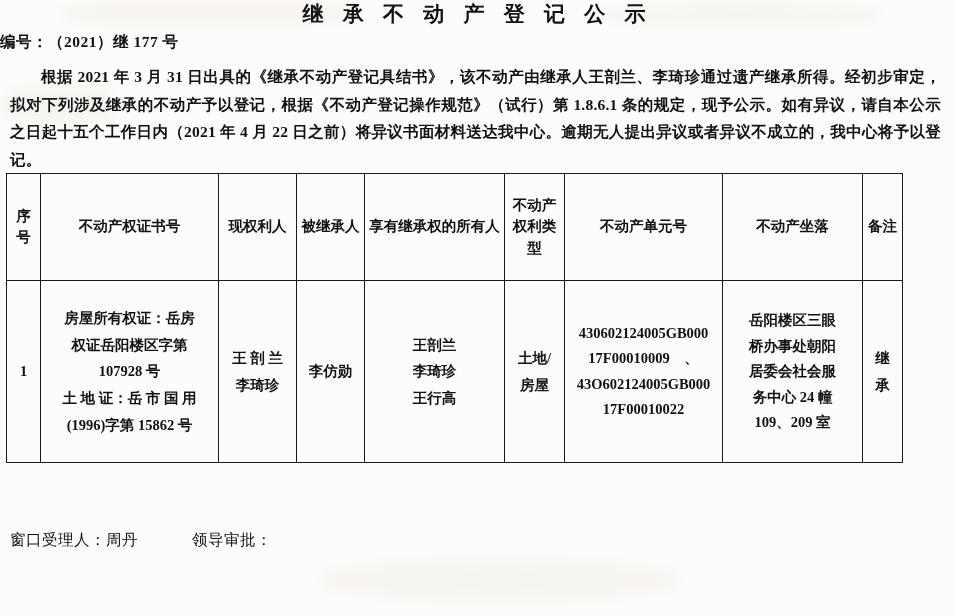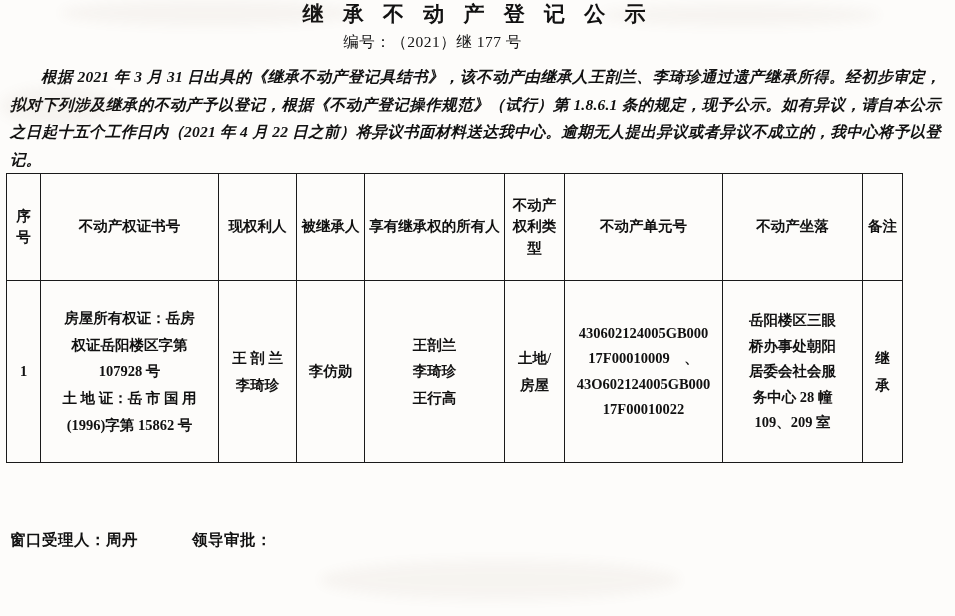--- a/index.html
+++ b/index.html
@@ -24,35 +24,34 @@
   }
   .doc-title {
     text-align: center;
     font-size: 21px;
     font-weight: bold;
     letter-spacing: 7px;
     margin-bottom: 4px;
     font-family: "Liberation Serif", serif;
   }
   .doc-number {
-    text-align: center;
-    font-size: 15.5px;
-    font-weight: normal;
+    text-align: left;
+    font-size: 15.5px;
+    font-weight: bold;
     padding-right: 90px;
     margin-bottom: 10px;
     letter-spacing: 0.5px;
   }
   .body-text {
     font-size: 15.5px;
     line-height: 1.78;
     padding: 0 14px 0 10px;
     text-align: justify;
     font-weight: bold;
     letter-spacing: 0.2px;
-    font-style: italic;
   }
   .body-text p {
     margin: 0;
   }
   .indent {
     text-indent: 2em;
   }
   .addr-line {
     font-size: 15.5px;
     font-weight: bold;
@@ -129,21 +128,21 @@
     text-align: center;
     font-size: 15.5px;
     font-weight: bold;
     line-height: 1.85;
   }
   .bottom-row {
     position: absolute;
     left: 10px;
     bottom: 6px;
     font-size: 15.5px;
-    font-weight: bold;
+    font-weight: normal;
     letter-spacing: 0.5px;
     text-align: center;
   }
   .bottom-row .gap {
     display: inline-block;
     width: 54px;
   }
   .smear {
     position: absolute;
     pointer-events: none;
@@ -239,21 +238,21 @@
             <div>17F00010009　、</div>
             <div>43O602124005GB000</div>
             <div>17F00010022</div>
           </div>
         </td>
         <td class="loc-cell">
           <div class="cell-lines-tight">
             <div>岳阳楼区三眼</div>
             <div>桥办事处朝阳</div>
             <div>居委会社会服</div>
-            <div>务中心 28 幢</div>
+            <div>务中心 24 幢</div>
             <div>109、209 室</div>
           </div>
         </td>
         <td>
           <div class="cell-lines">
             <div>继</div>
             <div>承</div>
           </div>
         </td>
       </tr>

